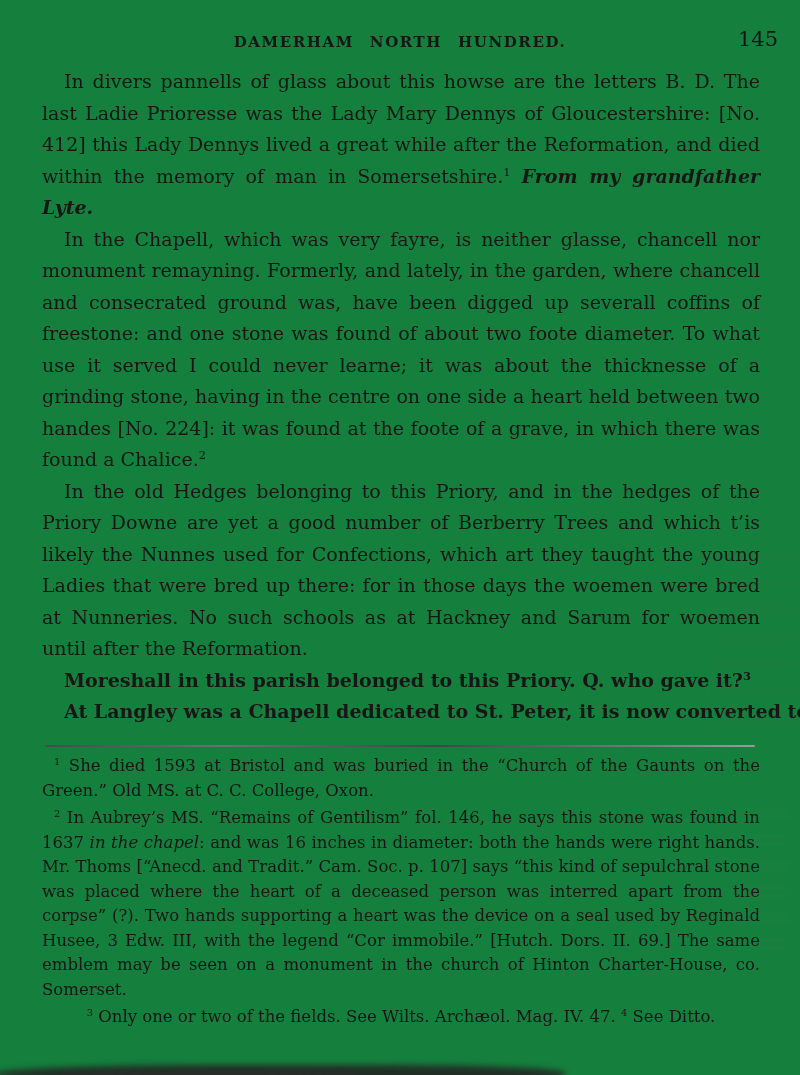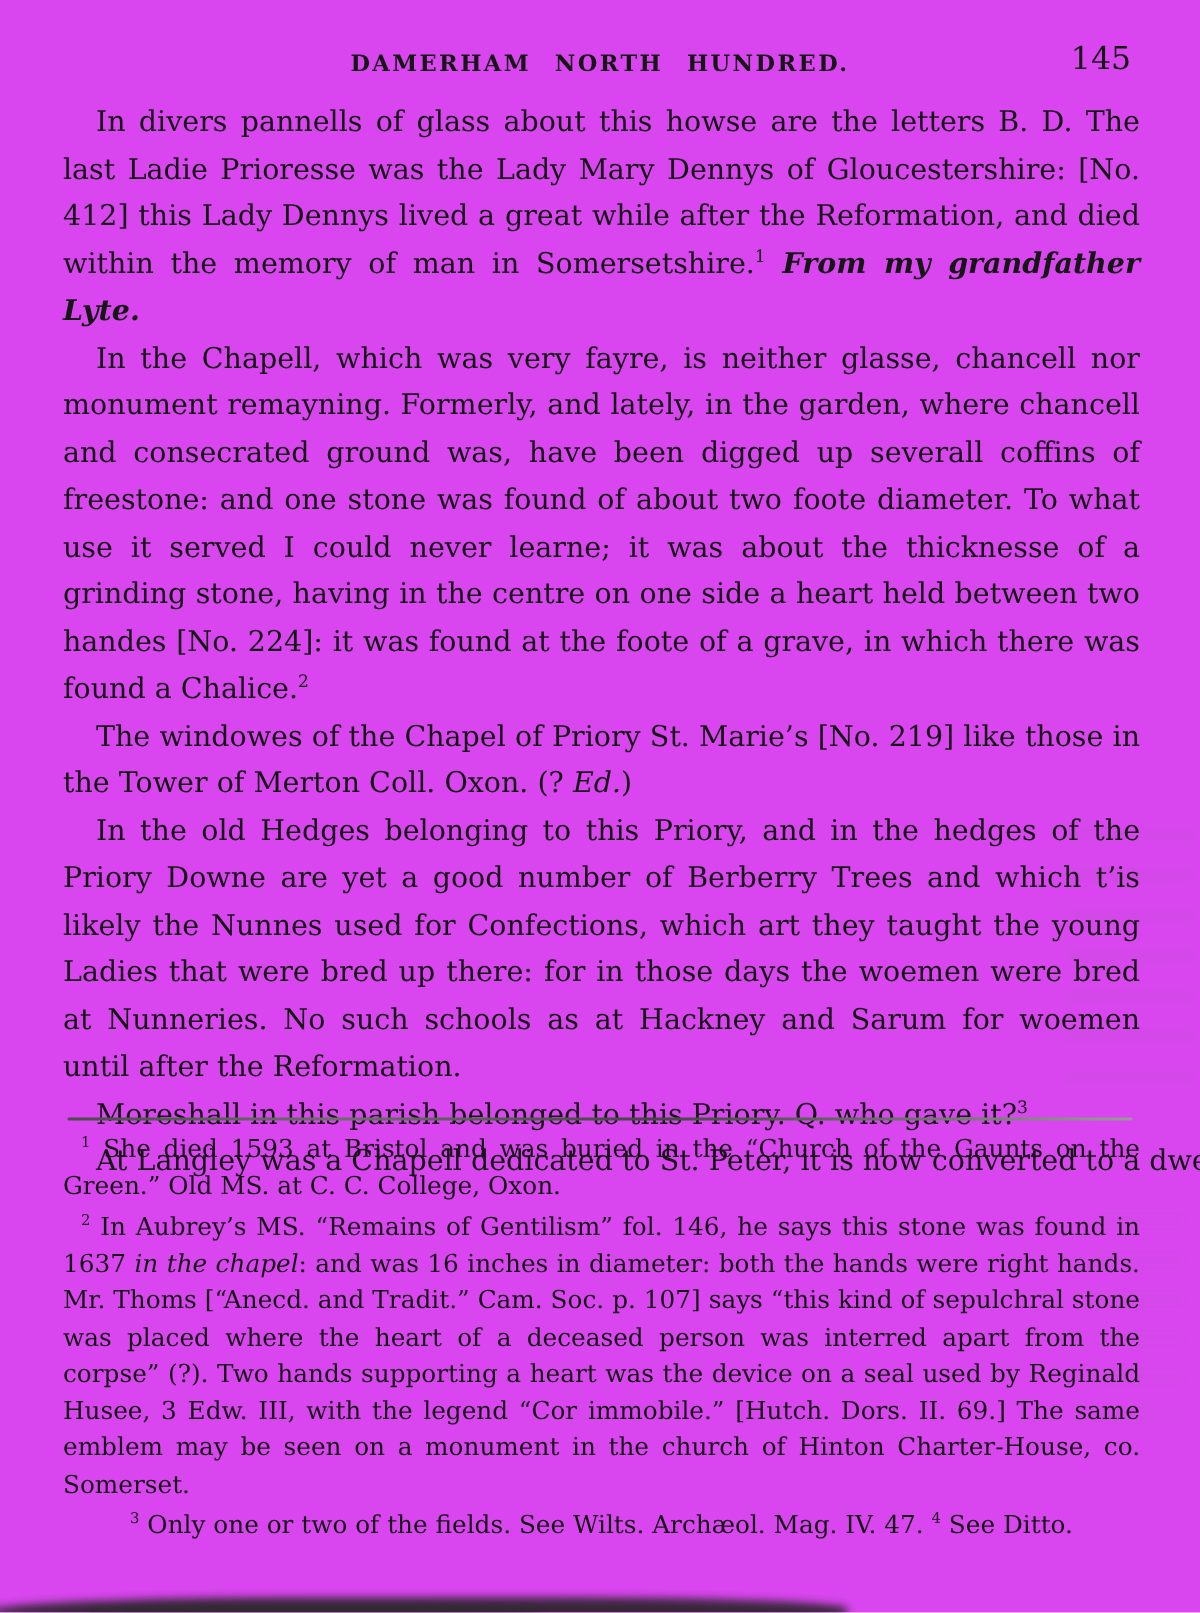--- a/index.html
+++ b/index.html
@@ -1,20 +1,20 @@
 <!DOCTYPE html>
 <html><head>
 <meta charset="utf-8">
 <style>
   * { margin:0; padding:0; box-sizing:border-box; }
   html,body { background:#ffffff; }
   .page {
     position:relative;
     width:800px; height:1075px;
-    background:#d946ef;
+    background:#15803d;
     font-family:"DejaVu Serif","Liberation Serif",serif;
     color:#161616;
     overflow:hidden;
   }
   
   .ghost {
     position:absolute;
     pointer-events:none;
     filter:blur(3px);
   }
@@ -53,40 +53,40 @@
     opacity:.7;
   }
 
   .header-title {
     position:absolute; top:33px; left:0; right:0;
     text-align:center;
     font-size:15px; font-weight:bold;
     letter-spacing:1.6px; word-spacing:9px;
   }
   .page-number {
-    position:absolute; top:27px; right:46px;
+    position:absolute; top:27px; right:22px;
     font-size:21px;
   }
 
   .body-text {
     position:absolute; top:66px; left:42px; width:718px;
     font-size:19px; line-height:31.5px;
     text-align:justify;
   }
   .body-text p { text-indent:22px; }
   .section-heading {
     text-align:center; text-indent:0;
     margin-top:5px;
     font-size:18.5px;
   }
   .caps { letter-spacing:1.2px; }
   .i  { font-style:italic; }
   .bi { font-style:italic; font-weight:bold; }
   sup { font-size:60%; line-height:0; vertical-align:super; }
-  .nowrap { white-space:nowrap; }
+  .nowrap { white-space:nowrap;font-weight:bold; }
 
   .fn-rule {
     position:absolute; top:745px; left:45px; width:710px; height:2px;
     background:linear-gradient(to right,#4a4a4a,#6e6e6e 25%,#454545 55%,#7a7a7a 85%,#9a9a9a);
     border-radius:1px;
   }
 
   .footnotes {
     position:absolute; top:754px; left:42px; width:718px;
     font-size:16.5px; line-height:24.5px;
@@ -101,21 +101,20 @@
 
 <div class="page">
 
   <div class="header-title">DAMERHAM NORTH HUNDRED.</div>
 
   <div class="page-number">145</div>
 
   <div class="body-text">
     <p><span>In divers pannells of glass about this howse are the letters B. D.  The last Ladie Prioresse was the Lady Mary Dennys of Gloucestershire: [No. 412] this Lady Dennys lived a great while after the Reformation, and died within the memory of man in Somersetshire.</span><sup>1</sup><span>  </span><span class="bi">From my grandfather Lyte.</span></p>
     <p><span>In the Chapell, which was very fayre, is neither glasse, chancell nor monument remayning.  Formerly, and lately, in the garden, where chancell and consecrated ground was, have been digged up severall coffins of freestone: and one stone was found of about two foote diameter.  To what use it served I could never learne; it was about the thicknesse of a grinding stone, having in the centre on one side a heart held between two handes [No. 224]: it was found at the foote of a grave, in which there was found a Chalice.</span><sup>2</sup></p>
-    <p><span>The windowes of the Chapel of Priory St. Marie’s [No. 219] like those in the Tower of Merton Coll. Oxon.  (? </span><span class="i">Ed.</span><span>)</span></p>
     <p><span>In the old Hedges belonging to this Priory, and in the hedges of the Priory Downe are yet a good number of Berberry Trees and which t’is likely the Nunnes used for Confections, which art they taught the young Ladies that were bred up there: for in those days the woemen were bred at Nunneries.  No such schools as at Hackney and Sarum for woemen until after the Reformation.</span></p>
     <p class="nowrap"><span>Moreshall in this parish belonged to this Priory.  Q. who gave it?</span><sup>3</sup></p>
     <p class="nowrap"><span>At Langley was a Chapell dedicated to St. Peter, it is now converted to a dwelling</span></p>
   </div>
 
   <div class="fn-rule"></div>
 
   <div class="footnotes">
     <p class="fn fn-indent"><sup>1</sup><span> She died 1593 at Bristol and was buried in the “Church of the Gaunts on the Green.”  Old MS. at C. C. College, Oxon.</span></p>
     <p class="fn fn-indent"><sup>2</sup><span> In Aubrey’s MS. “Remains of Gentilism” fol. 146, he says this stone was found in 1637 </span><span class="i">in the chapel</span><span>:  and was 16 inches in diameter:  both the hands were right hands.   Mr. Thoms [“Anecd. and Tradit.” Cam. Soc. p. 107] says “this kind of sepulchral stone was placed where the heart of a deceased person was interred apart from the corpse” (?).  Two hands supporting a heart was the device on a seal used by Reginald Husee, 3 Edw. III, with the legend “Cor immobile.”  [Hutch. Dors. II. 69.]   The same emblem may be seen on a monument in the church of Hinton Charter-House, co. Somerset.</span></p>

